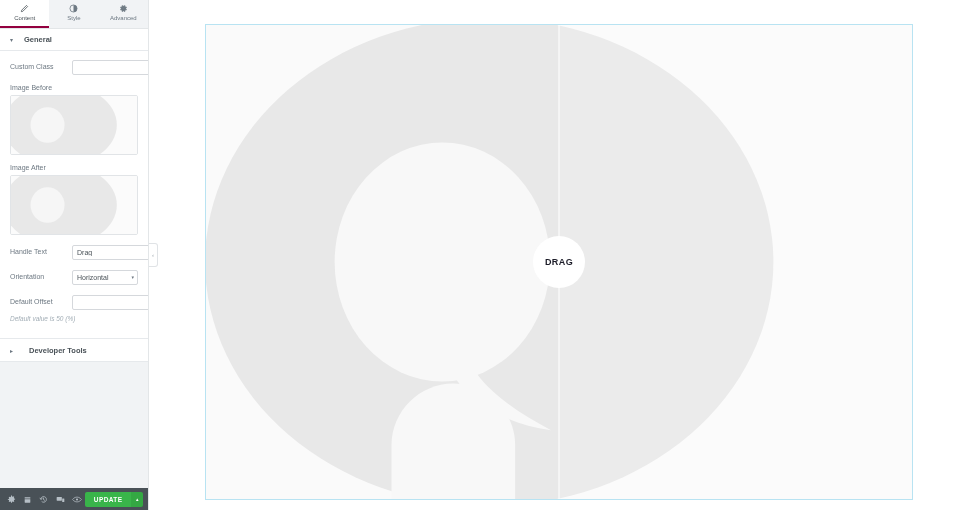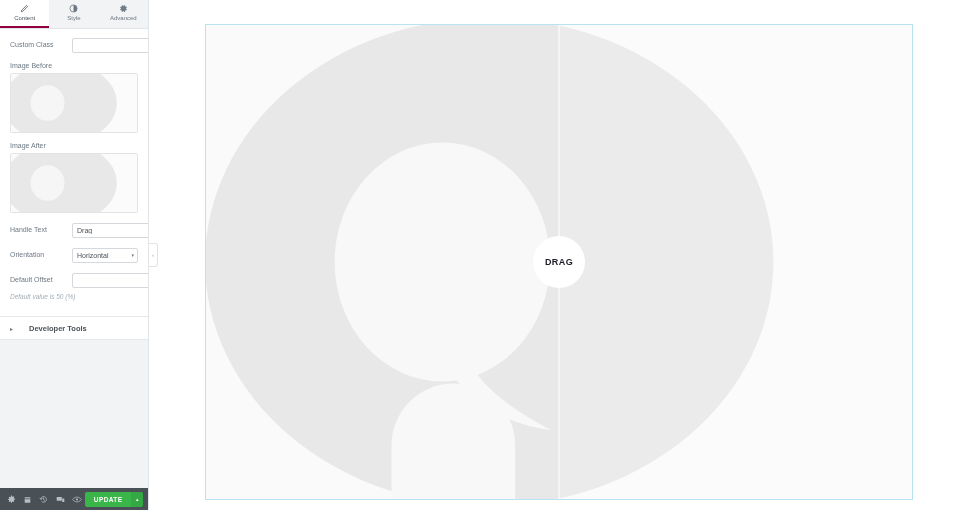--- a/index.html
+++ b/index.html
@@ -238,20 +238,24 @@
             <path d="M14 9.1l-1.3-.3a4.8 4.8 0 0 0 0-1.6L14 6.9l-.6-2.1-1.3.3a4.8 4.8 0 0 0-1.1-1.1l.3-1.3L9.1 2l-.3 1.3a4.8 4.8 0 0 0-1.6 0L6.9 2l-2.1.7.3 1.3a4.8 4.8 0 0 0-1.1 1.1L2.7 4.8 2 6.9l1.3.3a4.8 4.8 0 0 0 0 1.6L2 9.1l.7 2.1 1.3-.3a4.8 4.8 0 0 0 1.1 1.1l-.3 1.3 2.1.7.3-1.3a4.8 4.8 0 0 0 1.6 0l.3 1.3 2.1-.7-.3-1.3a4.8 4.8 0 0 0 1.1-1.1l1.3.3z" opacity=".95"></path>
           </svg>
         </span>
         <span class="tab-label">Advanced</span>
       </div>
     </nav>
 
     <div class="panel-body">
 
       <section class="section">
+        <div class="section-head">
+          <span class="caret">▾</span>
+          <span class="sec-title">General</span>
+        </div>
 
         <div class="section-content">
 
           <div class="ctrl-row">
             <span class="ctrl-label">Custom Class</span>
             <div class="ctrl-field">
               <input class="txt-input" type="text" value="" style="">
 
             </div>
           </div>

